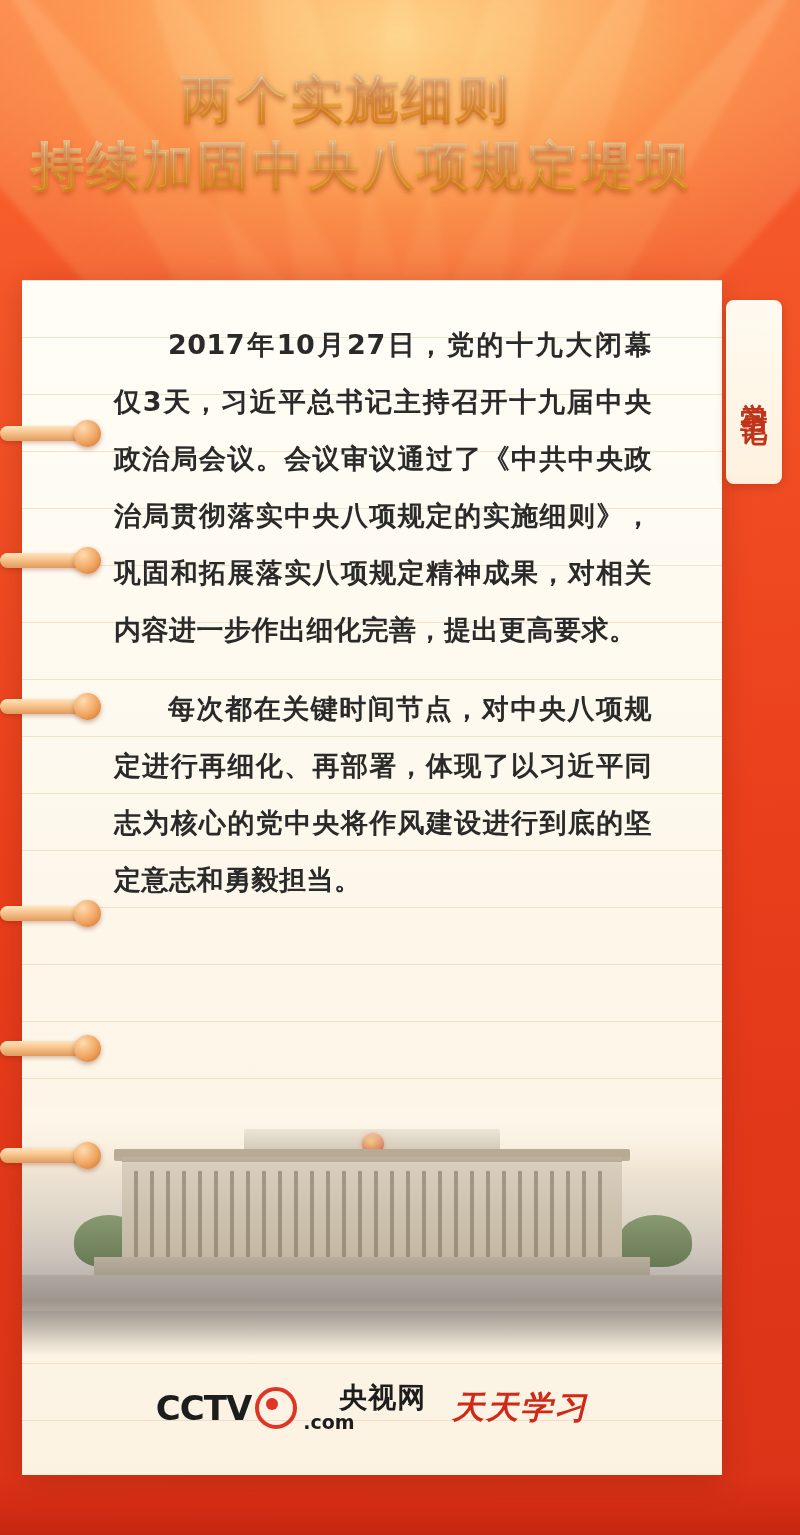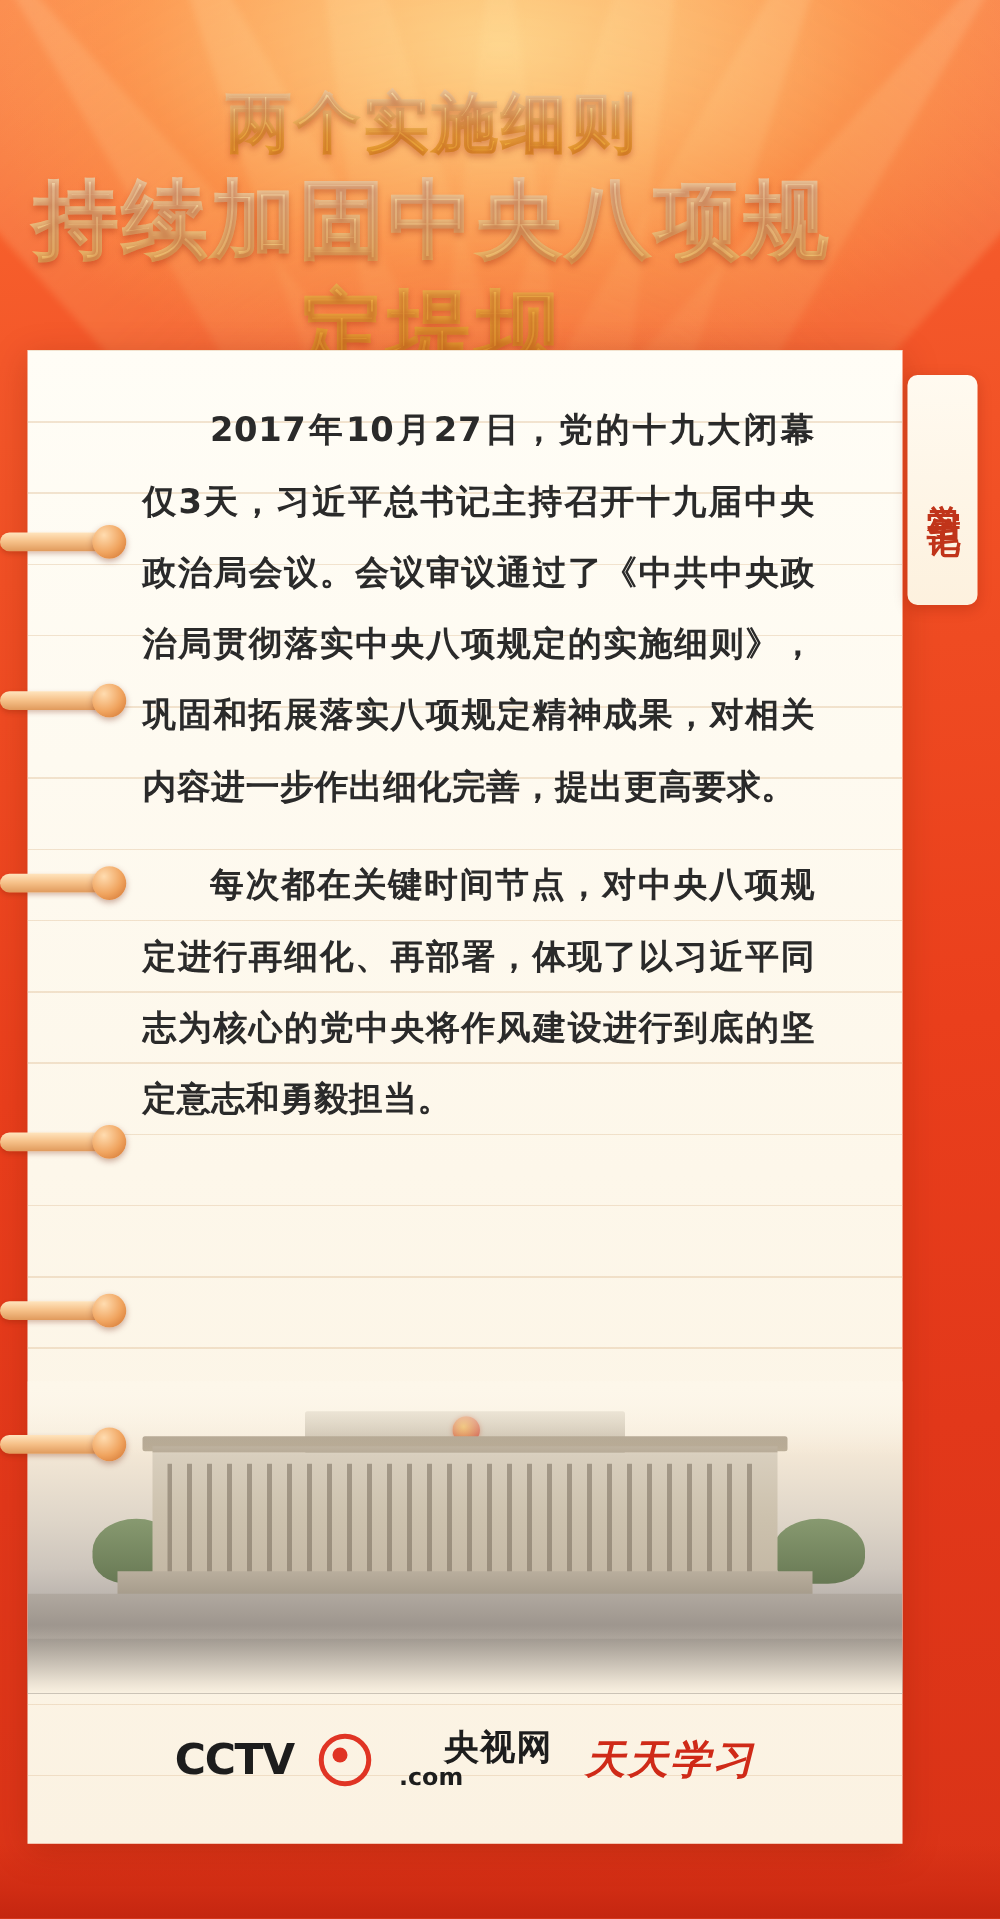--- a/index.html
+++ b/index.html
@@ -72,21 +72,21 @@
     letter-spacing: 3px;
     line-height: 1.28;
     background: linear-gradient(to bottom, #fff4cf 0%, #ffe08a 38%, #ffc94f 62%, #f7b32c 100%);
     -webkit-background-clip: text;
     background-clip: text;
     color: transparent;
     -webkit-text-stroke: 1px rgba(160,40,10,0.22);
     text-shadow: 0 3px 5px rgba(150,30,10,0.35);
   }
   .title-line.l1 { font-size: 52px; }
-  .title-line.l2 { font-size: 68px; }
+  .title-line.l2 { font-size: 52px; text-align: right; }
 
   
   .side-tab {
     position: absolute;
     right: 18px;
     top: 300px;
     width: 56px;
     height: 184px;
     background: linear-gradient(to bottom, #fffaf0 0%, #fdf1de 100%);
     border-radius: 8px 8px 8px 8px;
@@ -289,21 +289,21 @@
     height: 78px;
     z-index: 6;
     display: flex;
     align-items: center;
     justify-content: center;
     gap: 26px;
   }
   .cctv-logo {
     display: flex;
     align-items: center;
-    gap: 20px;
+    gap: 4px;
   }
   .cctv-letters {
     font-family: "DejaVu Sans", "Liberation Sans", sans-serif;
     font-weight: bold;
     font-size: 34px;
     letter-spacing: -1px;
     color: #1d1d1d;
   }
   .cctv-eye {
     width: 34px;

